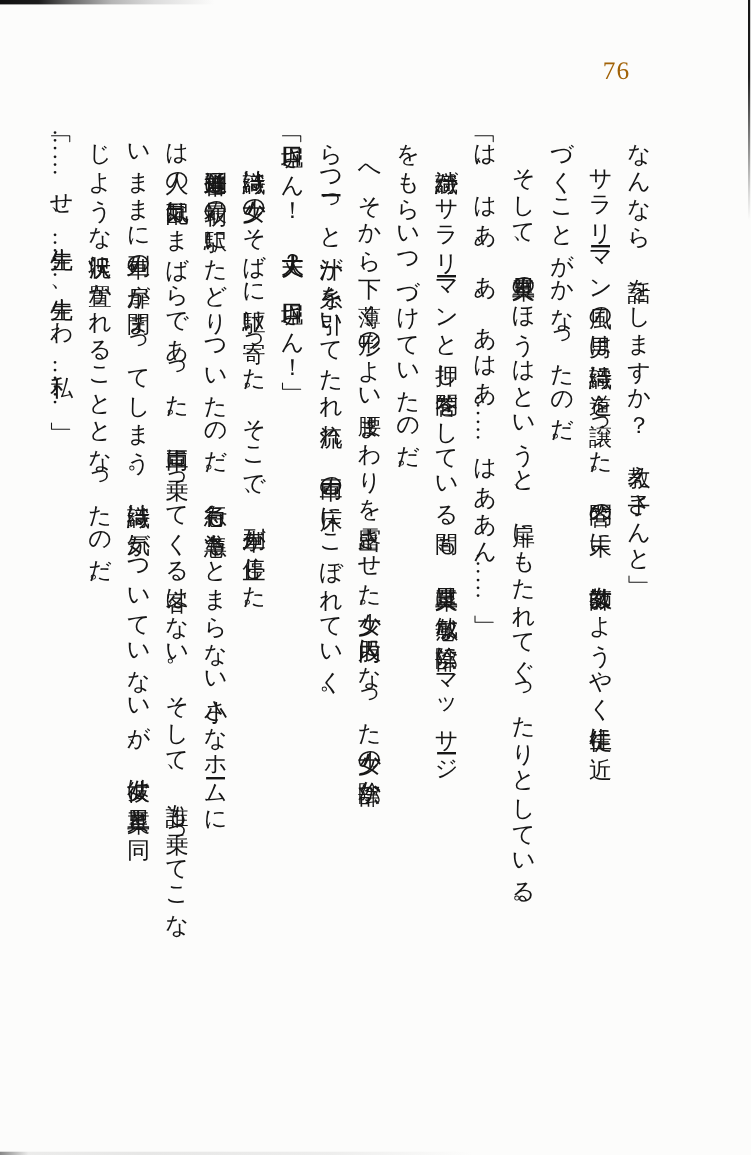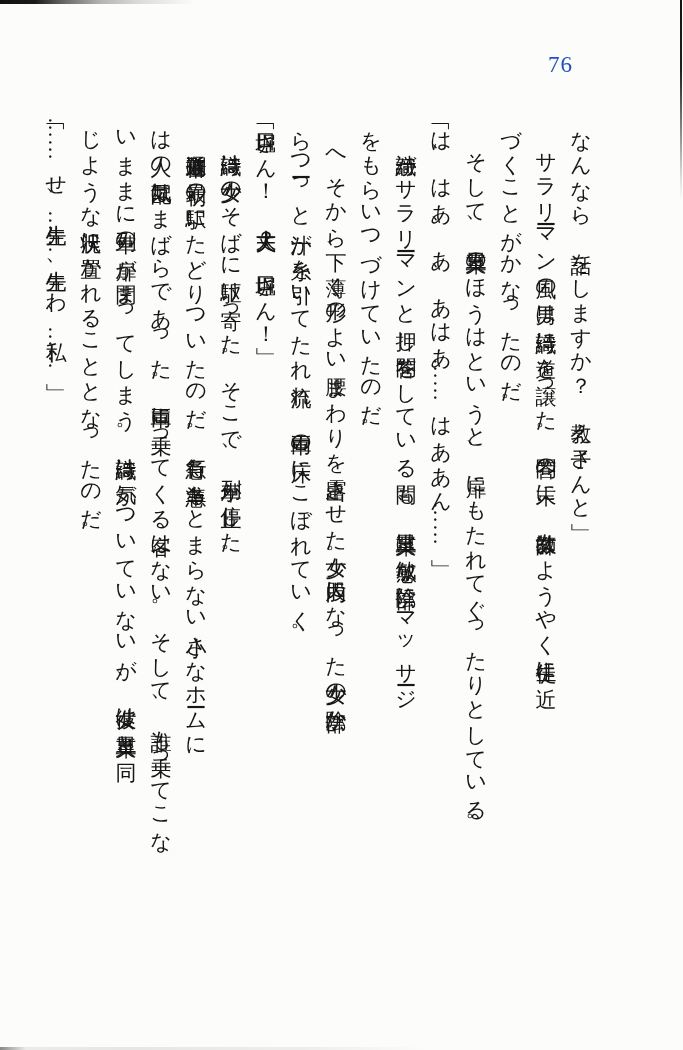--- a/index.html
+++ b/index.html
@@ -48,21 +48,21 @@
       rgba(40,40,40,0.55) 0%, rgba(40,40,40,0.08) 6%,
       rgba(120,120,120,0.16) 30%, rgba(150,150,150,0.14) 70%,
       rgba(170,170,170,0) 100%);
   }
   .page-number {
     position: absolute;
     top: 52px;
     left: 548px;
     font-size: 23px;
     letter-spacing: 1px;
-    color: #1d4ed8;
+    color: #a16207;
   }
   .text-block {
     position: absolute;
     top: 116px;
     right: 85px;
     height: 842px;
     writing-mode: vertical-rl;
     text-orientation: mixed;
     font-size: 21px;
     letter-spacing: 1px;

